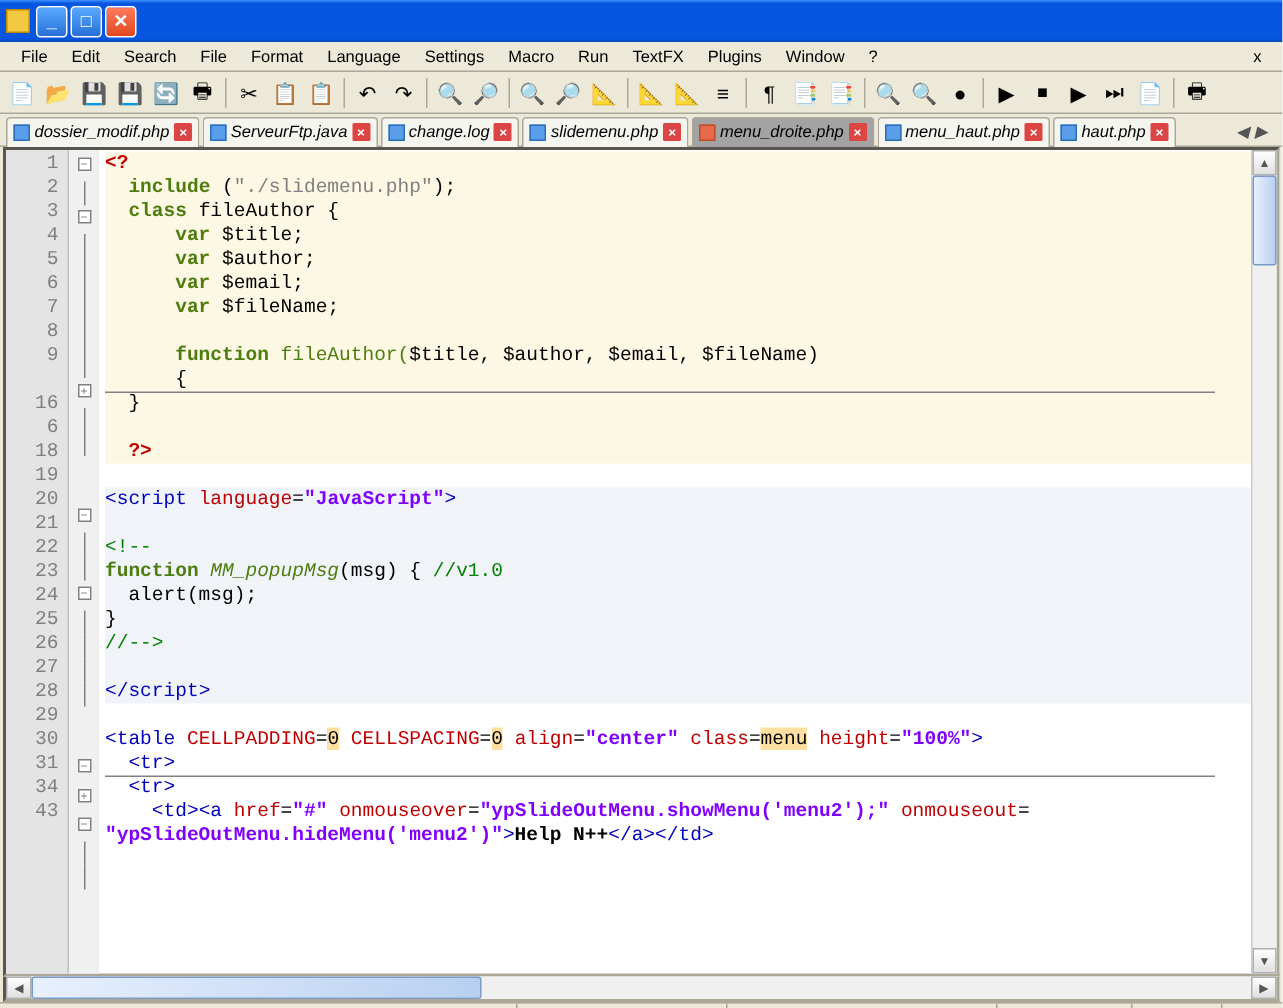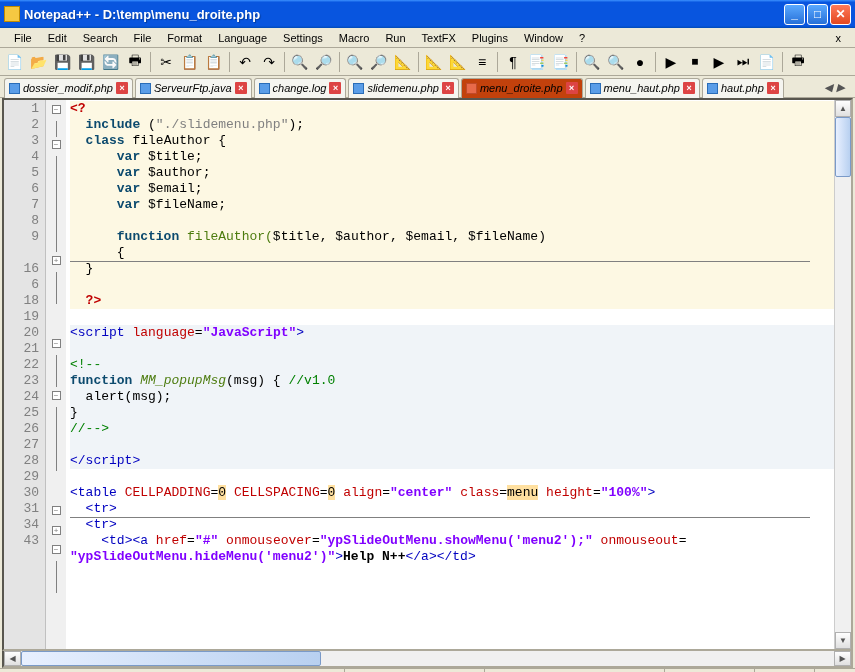--- a/index.html
+++ b/index.html
@@ -12,37 +12,37 @@
 .tbtn.min, .tbtn.max { background: linear-gradient(to bottom, #5aa9ff, #2770d8); }
 .tbtn.close { background: linear-gradient(to bottom, #ff7a5a, #e24820); }
 .menubar { height: 20px; background: #ece9d8; display: flex; align-items: center; padding: 0 6px; border-bottom: 1px solid #aca899; }
 .menubar span { padding: 2px 8px; cursor: pointer; }
 .menubar .right { margin-left: auto; }
 .toolbar { height: 28px; background: #ece9d8; display: flex; align-items: center; padding: 2px 4px; gap: 2px; border-bottom: 1px solid #aca899; }
 .tool { width: 22px; height: 22px; display: flex; align-items: center; justify-content: center; cursor: pointer; border: 1px solid transparent; font-size: 14px; }
 .sep { width: 1px; height: 20px; background: #aca899; margin: 0 2px; }
 .tabbar { height: 22px; background: #ece9d8; display: flex; align-items: center; padding: 2px 4px 0; border-bottom: 1px solid #aca899; gap: 2px; font-style: italic; }
 .tab { height: 20px; display: flex; align-items: center; padding: 0 4px; background: #f5f5f0; border: 1px solid #aca899; border-bottom: none; border-radius: 3px 3px 0 0; gap: 3px; cursor: pointer; font-size: 11px; }
-.tab.active { background: #c2410c; }
+.tab.active { background: #a3a3a3; }
 .tab-icon { width: 11px; height: 11px; background: #5a9de8; border: 1px solid #2a6db8; }
 .tab.active .tab-icon { background: #e86a4a; border-color: #c04a2a; }
 .tab-close { width: 12px; height: 12px; background: #d44; color: #fff; display: flex; align-items: center; justify-content: center; font-size: 9px; font-weight: bold; cursor: pointer; border-radius: 1px; line-height: 1; }
 .tab-nav { margin-left: auto; display: flex; gap: 4px; padding-right: 6px; color: #555; }
 .tab-nav span { cursor: pointer; font-size: 11px; }
 .editor-area { display: flex; height: 553px; background: #fff; border: 2px inset #aca899; margin: 0 2px; }
 .gutter-cont { width: 62px; display: flex; background: #e4e4e4; flex-shrink: 0; }
 .linenums { width: 42px; text-align: right; padding: 1px 6px 1px 0; color: #808080; font-family: "Courier New", monospace; font-size: 13px; line-height: 16px; border-right: 1px solid #c0c0c0; background: #e4e4e4; }
 .foldcol { width: 20px; background: #f0f0f0; padding-top: 1px; }
 .fold { width: 9px; height: 9px; border: 1px solid #808080; margin: 3.5px auto; background: #fff; color: #808080; font-size: 8px; line-height: 7px; text-align: center; cursor: pointer; }
 .fold-line { width: 1px; height: 16px; background: #808080; margin: 0 auto; }
 .code { flex: 1; font-family: "Courier New", monospace; font-size: 13px; line-height: 16px; padding: 1px 0 1px 4px; white-space: pre; overflow: hidden; position: relative; }
 .code-line { height: 16px; }
 .hl-php { background: #fdf8e3; }
 .hl-script { background: #f0f4f8; }
-.kw { color: #0c4a6e; font-weight: bold; }
+.kw { color: #4d7c0f; font-weight: bold; }
 .var { color: #000; }
 .str { color: #808080; }
 .func { color: #4d7c0f; }
 .tag { color: #0000c0; }
 .attr { color: #c00000; }
 .attrval { color: #8000ff; font-weight: bold; }
 .attrval-nq { background: #ffe0a0; color: #000; }
 .cls { color: #000; }
 .cmt { color: #008000; }
 .phptag { color: #c00000; font-weight: bold; }
@@ -58,21 +58,20 @@
 .statusbar { height: 20px; background: #ece9d8; border-top: 1px solid #aca899; display: flex; align-items: center; font-size: 11px; }
 .sb-cell { padding: 0 10px; border-right: 1px solid #aca899; height: 100%; display: flex; align-items: center; }
 .sb-cell.fill { flex: 1; }
 .fold-underline { border-bottom: 1px solid #808080; display: inline-block; min-width: 740px; }
 </style>
 </head>
 <body>
 
 <div class="titlebar">
   <div class="titlebar-icon"></div>
-  <div class="titlebar-text">Notepad++ - D:\temp\menu_droite.php</div>
   <div class="titlebar-btns">
     <div class="tbtn min">_</div>
     <div class="tbtn max">□</div>
     <div class="tbtn close">✕</div>
   </div>
 </div>
 
 <div class="menubar" id="menubar">
     <span>File</span>
     <span>Edit</span>

